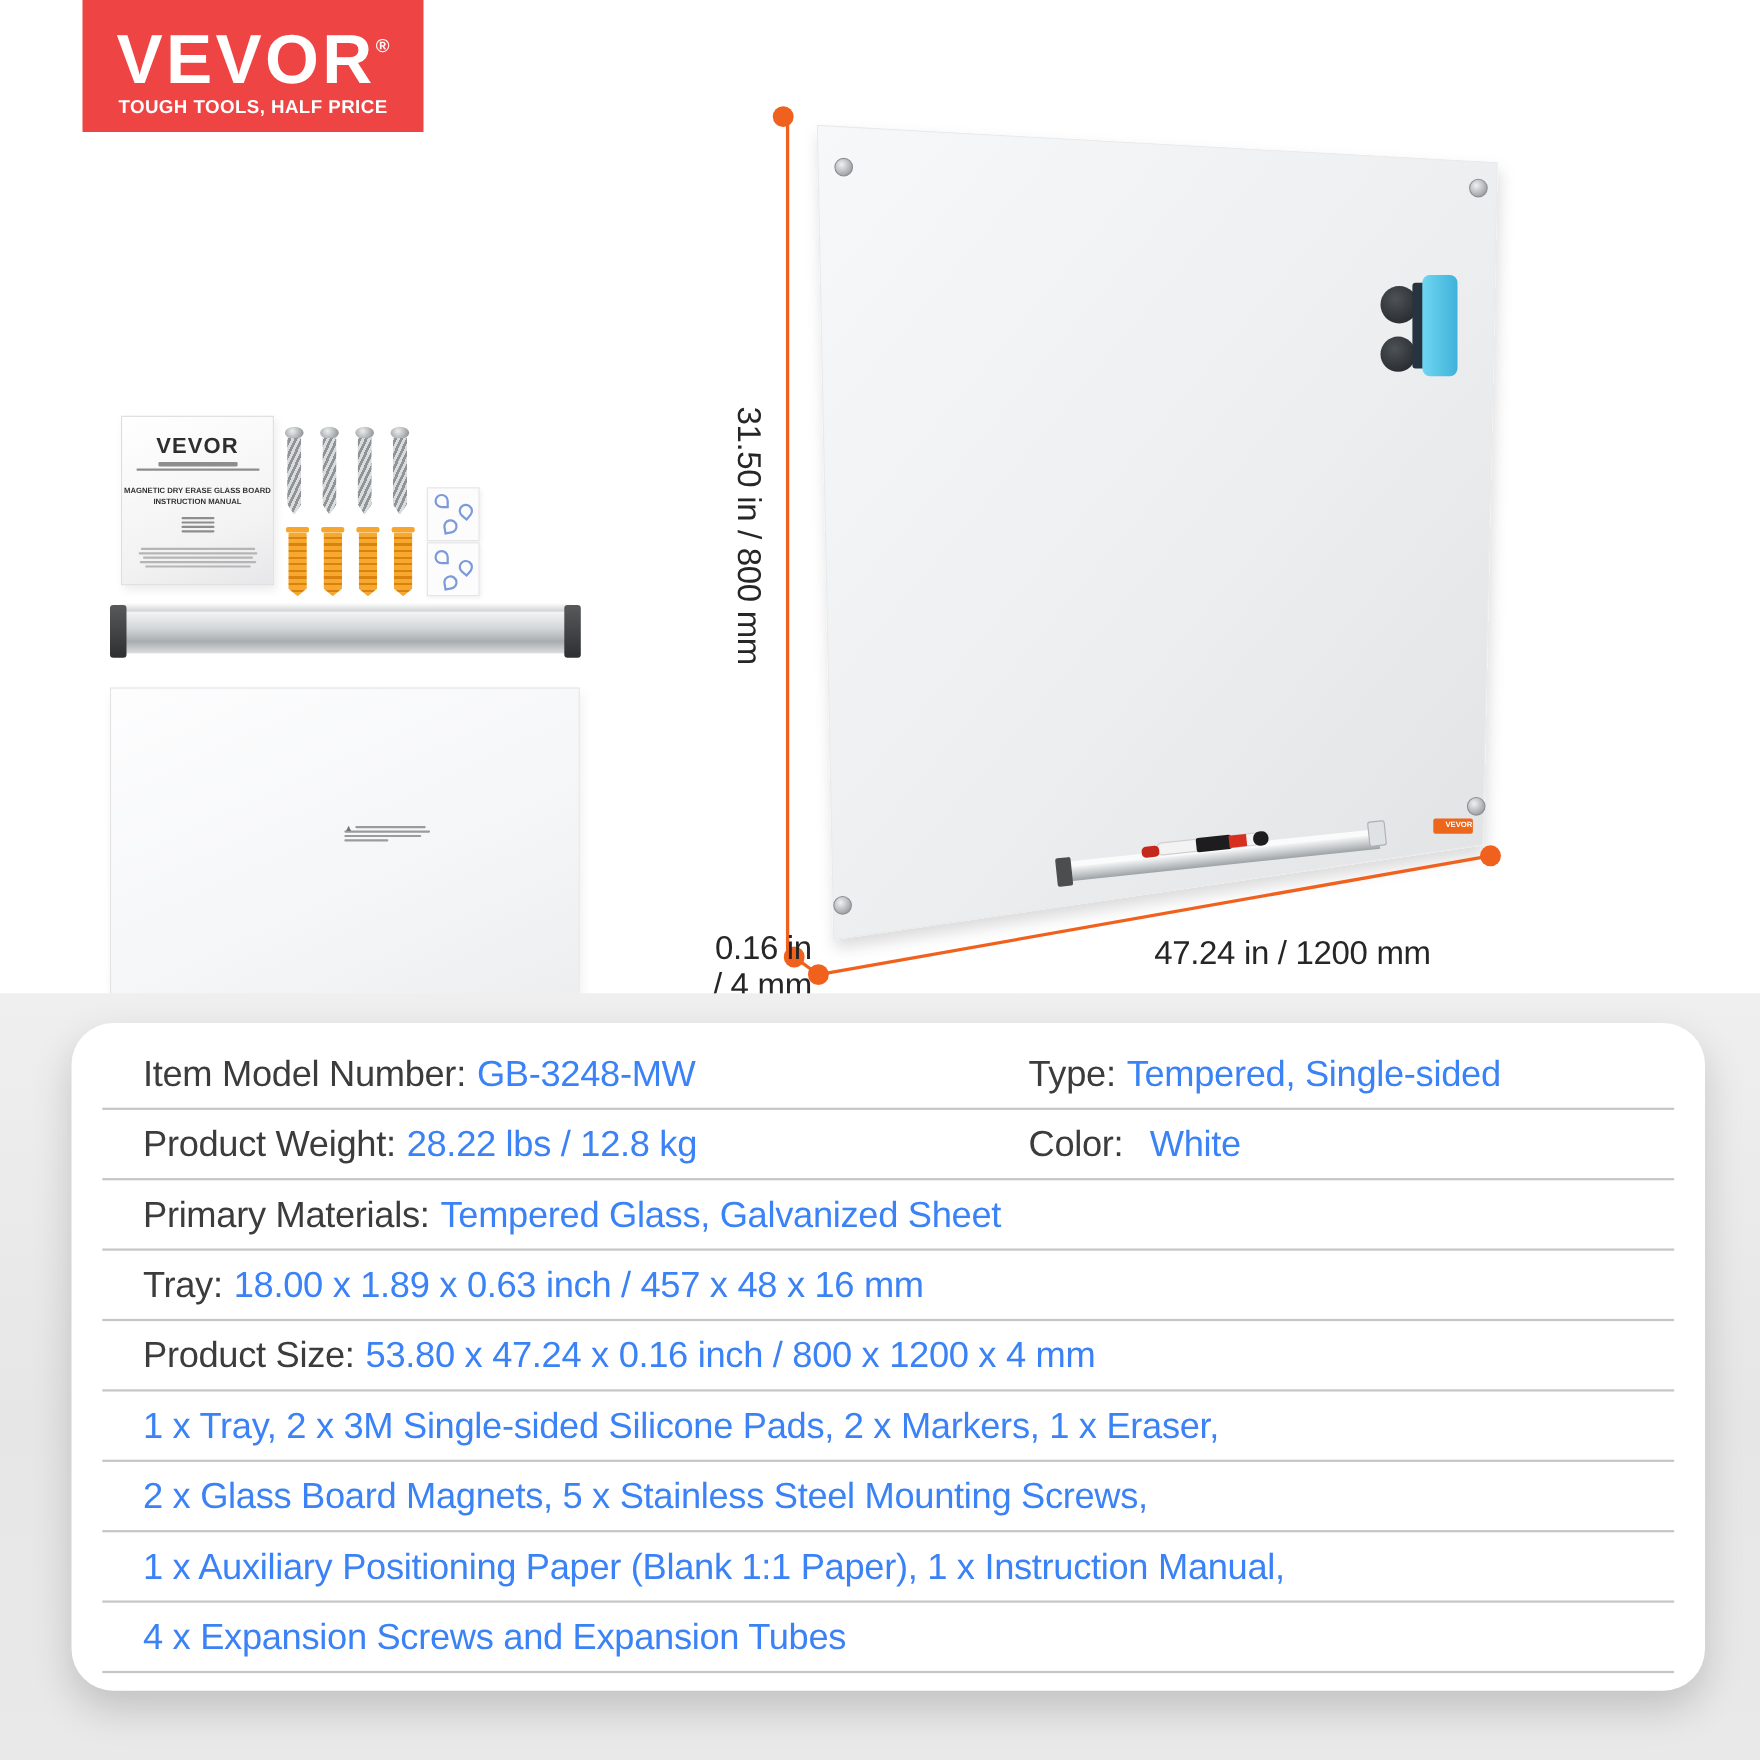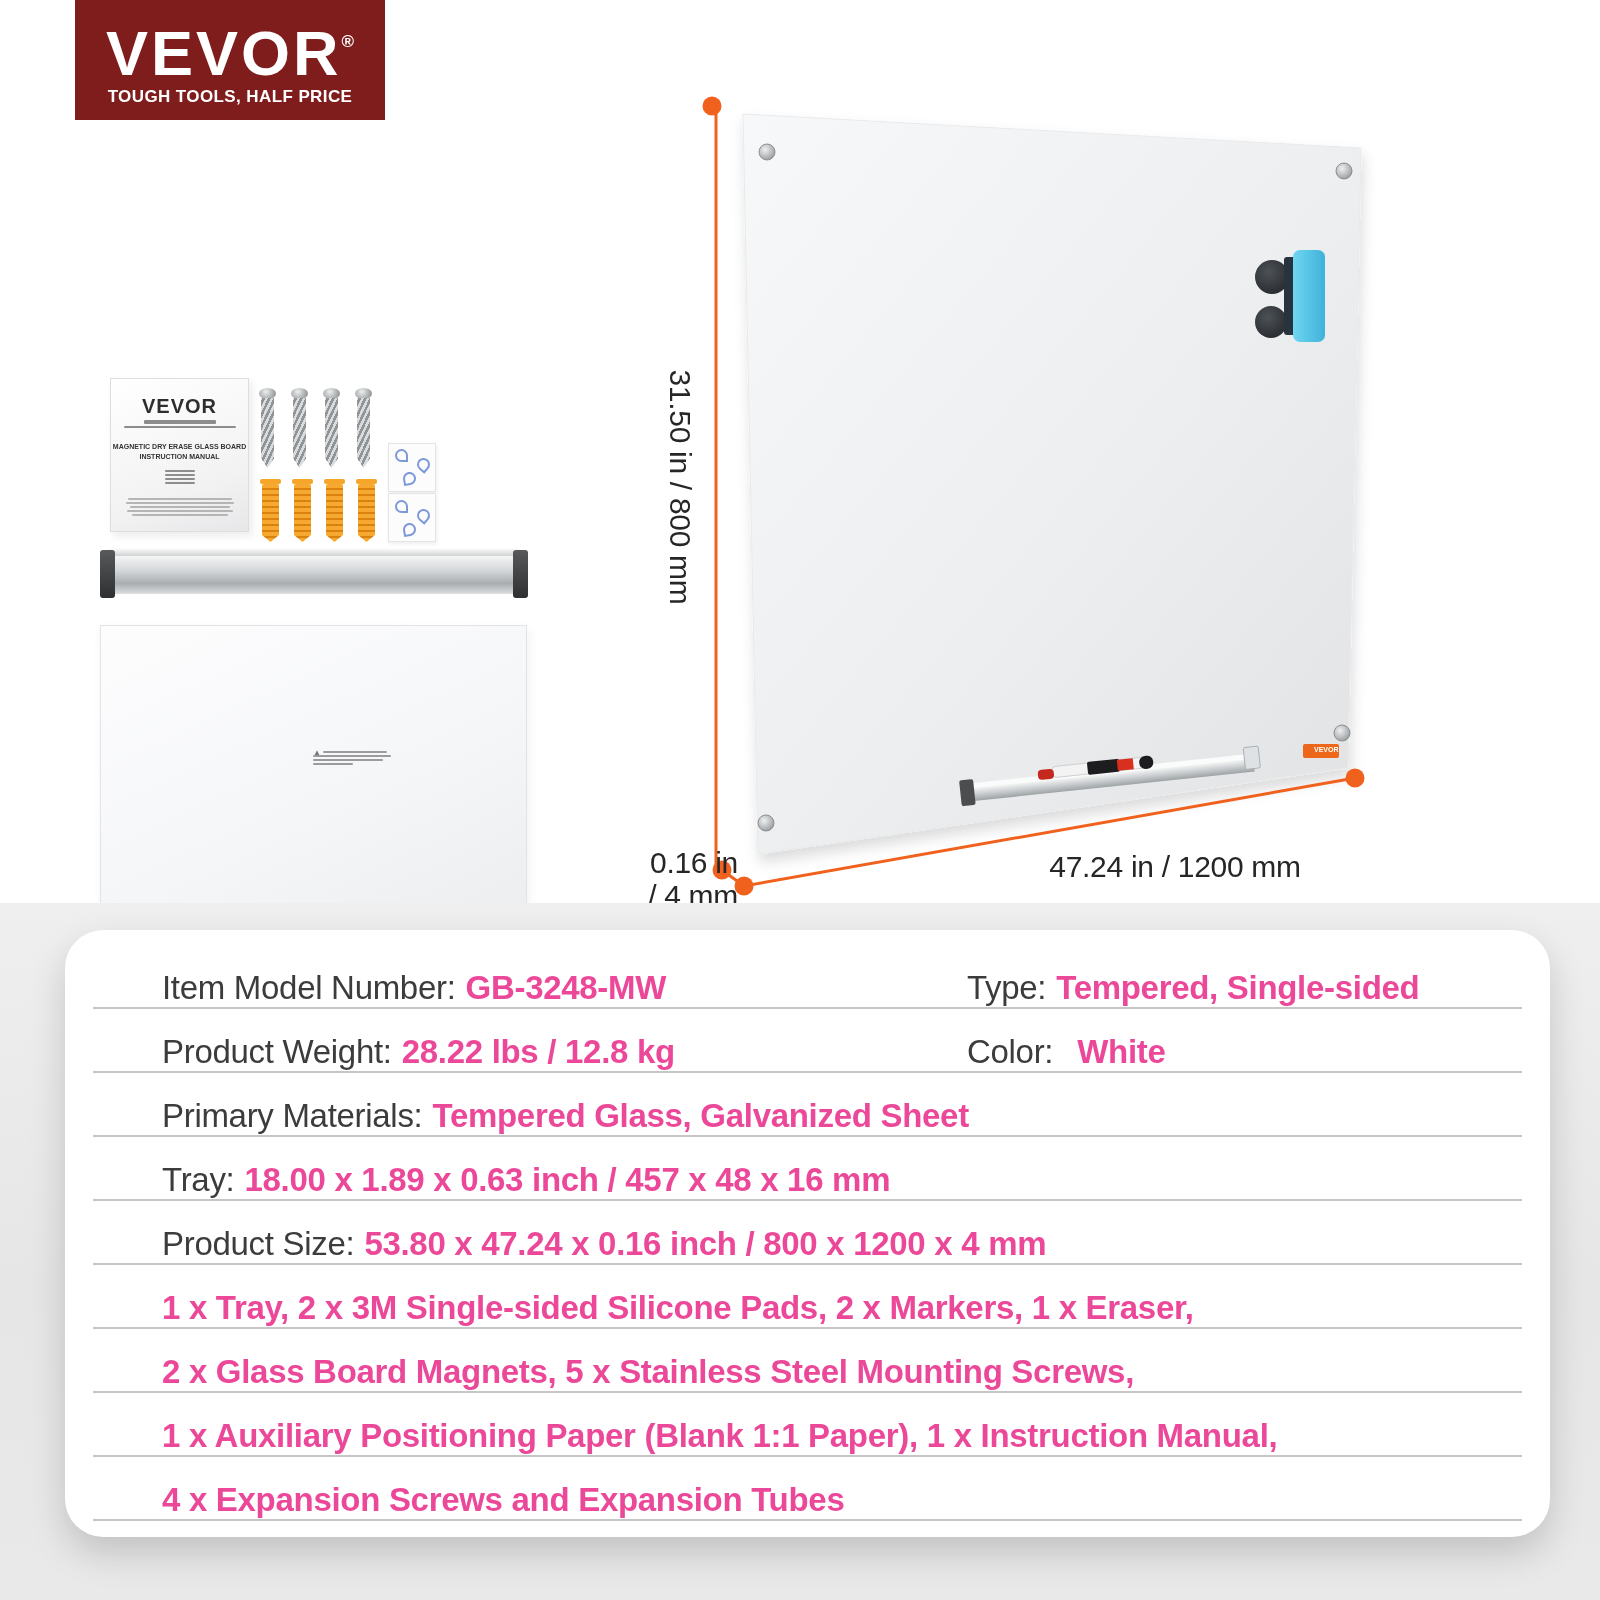--- a/index.html
+++ b/index.html
@@ -1,20 +1,20 @@
 <!DOCTYPE html>
 <html><head>
 <meta charset="utf-8">
 <style>
   html,body{margin:0;padding:0;background:#fff;}
   .page{position:relative;width:1600px;height:1600px;background:#ffffff;overflow:hidden;
         font-family:"Liberation Sans", sans-serif;}
 
   
-  .logo{position:absolute;left:75px;top:0;width:310px;height:120px;background:#7f1d1d;
+  .logo{position:absolute;left:75px;top:0;width:310px;height:120px;background:#ef4444;
         color:#fff;text-align:center;}
   .logo .word{margin-top:10px;font-size:63px;font-weight:900;letter-spacing:3px;line-height:64px;}
   .logo .reg{font-size:17px;font-weight:700;vertical-align:28px;letter-spacing:0;}
   .logo .tag{font-size:17px;font-weight:700;letter-spacing:0.4px;margin-top:2px;}
 
   
   .manual{position:absolute;left:110px;top:378px;width:137px;height:152px;
           background:linear-gradient(160deg,#ffffff 0%,#f2f2f3 70%,#e7e7e9 100%);
           border:1px solid #dedede;box-shadow:3px 4px 8px rgba(0,0,0,.08);text-align:center;}
   .manual .mb{font-size:20px;font-weight:900;color:#2e2e2e;letter-spacing:1px;margin-top:16px;}
@@ -59,25 +59,25 @@
   .dim-label{position:absolute;color:#262626;font-size:30px;letter-spacing:-0.3px;white-space:nowrap;}
   .dim-height{left:510px;top:470px;width:340px;text-align:center;transform:rotate(90deg);}
   .dim-thickness{left:562px;top:846px;width:176px;text-align:right;line-height:33px;white-space:normal;}
   .dim-width{left:1025px;top:850px;width:300px;text-align:center;}
 
   
   .backdrop{position:absolute;left:0;top:903px;width:1600px;height:697px;
             background:linear-gradient(180deg,#efefef 0%,#e6e6e6 55%,#e9e9e9 100%);}
   .card{position:absolute;left:65px;top:930px;width:1485px;height:607px;background:#ffffff;
         border-radius:38px;box-shadow:0 16px 36px rgba(0,0,0,.17);padding-top:15px;box-sizing:border-box;}
-  .s-row{height:62px;display:flex;align-items:flex-end;padding:0 32px 0 65px;font-size:33px;
-         letter-spacing:-0.3px;white-space:nowrap;margin-left:32px;}
+  .s-row{height:62px;display:flex;align-items:center;padding:0 32px 0 65px;font-size:33px;
+         letter-spacing:-0.3px;white-space:nowrap;}
   .s-div{height:2px;background:#c6c6c6;margin:0 28px;}
   .s-label{color:#3c3c3c;}
-  .s-value{color:#ec4899;font-weight:700;margin-left:10px;}
+  .s-value{color:#3b82f6;font-weight:400;margin-left:10px;}
   .col-left{display:flex;width:805px;align-items:baseline;}
   .col-right{display:flex;align-items:baseline;}
   .gap-lg{margin-left:24px;}
 </style>
 </head>
 <body>
 
 <div class="page">
 
   <div class="logo">

